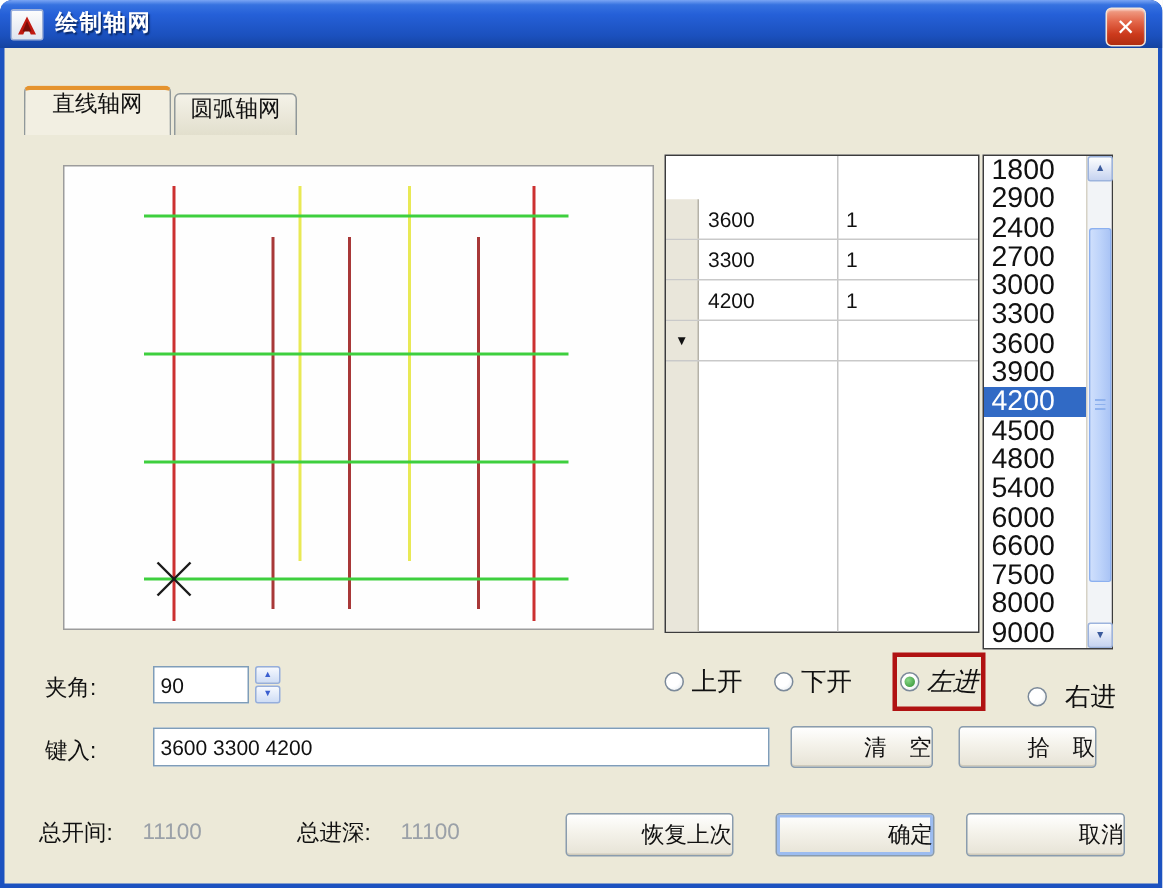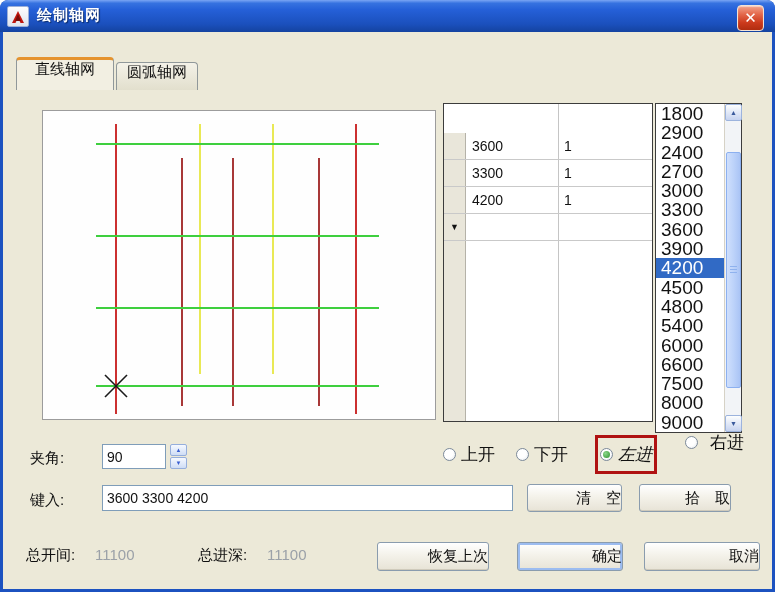--- a/index.html
+++ b/index.html
@@ -227,21 +227,21 @@
       <label class="radio-item" style="left: 86px; top: 16px;">
         <span class="radio-circle"></span>
         <span>下开</span>
       </label>
       <label class="radio-item highlight" style="left: 165px; top: 7px;">
         <span class="radio-circle">
           <span class="radio-dot"></span>
         </span>
         <span>左进</span>
       </label>
-      <label class="radio-item" style="left: 255px; top: 4px; gap: 12px;">
+      <label class="radio-item" style="left: 255px; top: 26px; gap: 12px;">
         <span class="radio-circle"></span>
         <span>右进</span>
       </label>
     </div>
 
   <span class="fld-label" style="left:30px;top:491px;">键入:</span>
   <input class="textbox" style="left: 102px; top: 485px; width: 411px; height: 26px;" value="3600 3300 4200">
   <div class="xp-button" style="left:527px;top:484px;width:95px;height:28px;">
     <span>清　空</span>
   </div>
@@ -253,17 +253,17 @@
   <span class="total-value" style="left:95px;top:546px;">11100</span>
   <span class="fld-label" style="left:198px;top:546px;">总进深:</span>
   <span class="total-value" style="left:267px;top:546px;">11100</span>
 
   <div class="xp-button" style="left:377px;top:542px;width:112px;height:29px;">
     <span>恢复上次</span>
   </div>
   <div class="xp-button default" style="left:517px;top:542px;width:106px;height:29px;">
     <span>确定</span>
   </div>
-  <div class="xp-button" style="left:644px;top:542px;width:116px;height:29px;">
+  <div class="xp-button" style="left:644px;top:542px;width:106px;height:29px;">
     <span>取消</span>
   </div>
 
 </div>
 
 </body></html>

